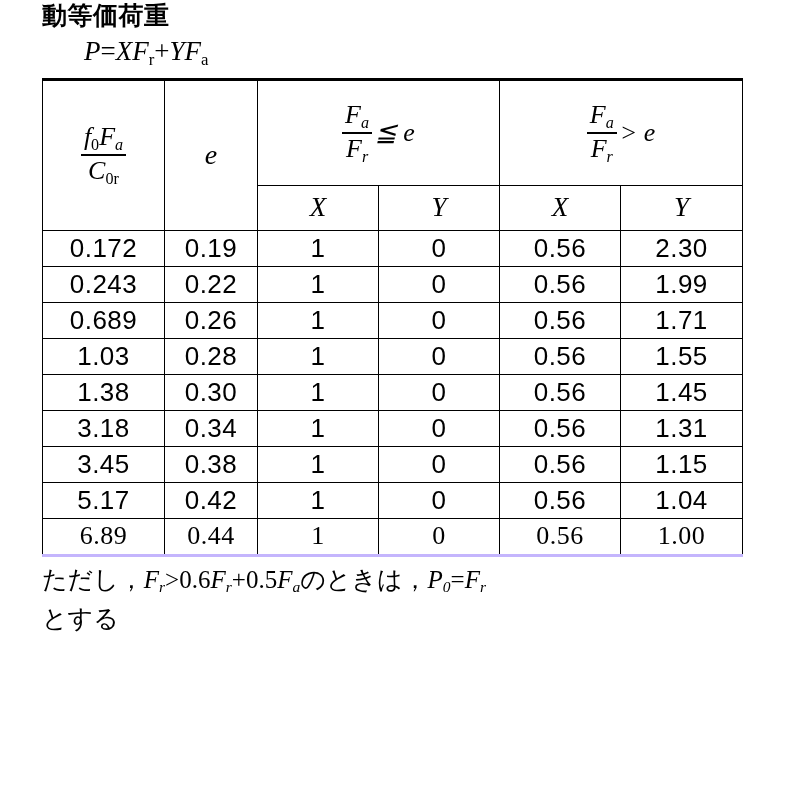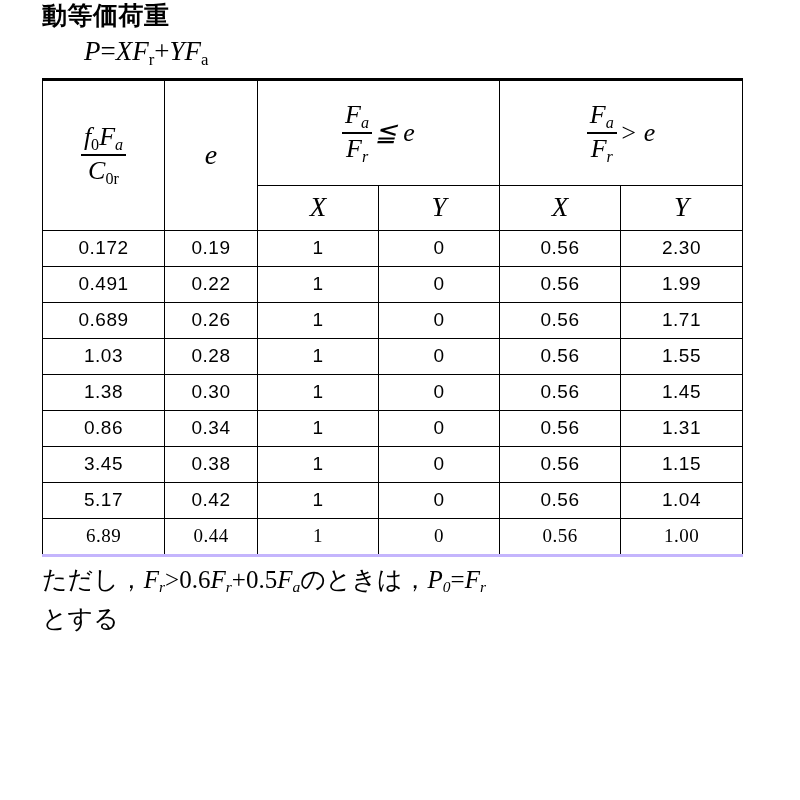--- a/index.html
+++ b/index.html
@@ -91,21 +91,21 @@
   .hdr-e {
     font-size: 28px;
     font-style: italic;
   }
   .hdr-xy {
     font-size: 27px;
     font-style: italic;
   }
   td.data {
     font-family: "Liberation Sans", sans-serif;
-    font-size: 19px;
+    font-size: 26px;
     height: 35px;
     letter-spacing: 0.5px;
   }
   
   col.c0 { width: 122px; }
   col.c1 { width: 93px; }
   col.c2 { width: 121px; }
   col.c3 { width: 121px; }
   col.c4 { width: 121px; }
   col.c5 { width: 122px; }
@@ -183,21 +183,21 @@
 
       <tr class="thickline">
         <td class="data">0.172</td>
         <td class="data">0.19</td>
         <td class="data">1</td>
         <td class="data">0</td>
         <td class="data">0.56</td>
         <td class="data">2.30</td>
       </tr>
       <tr>
-        <td class="data">0.491</td>
+        <td class="data">0.243</td>
         <td class="data">0.22</td>
         <td class="data">1</td>
         <td class="data">0</td>
         <td class="data">0.56</td>
         <td class="data">1.99</td>
       </tr>
       <tr>
         <td class="data">0.689</td>
         <td class="data">0.26</td>
         <td class="data">1</td>
@@ -215,21 +215,21 @@
       </tr>
       <tr>
         <td class="data">1.38</td>
         <td class="data">0.30</td>
         <td class="data">1</td>
         <td class="data">0</td>
         <td class="data">0.56</td>
         <td class="data">1.45</td>
       </tr>
       <tr>
-        <td class="data">0.86</td>
+        <td class="data">3.18</td>
         <td class="data">0.34</td>
         <td class="data">1</td>
         <td class="data">0</td>
         <td class="data">0.56</td>
         <td class="data">1.31</td>
       </tr>
       <tr>
         <td class="data">3.45</td>
         <td class="data">0.38</td>
         <td class="data">1</td>

